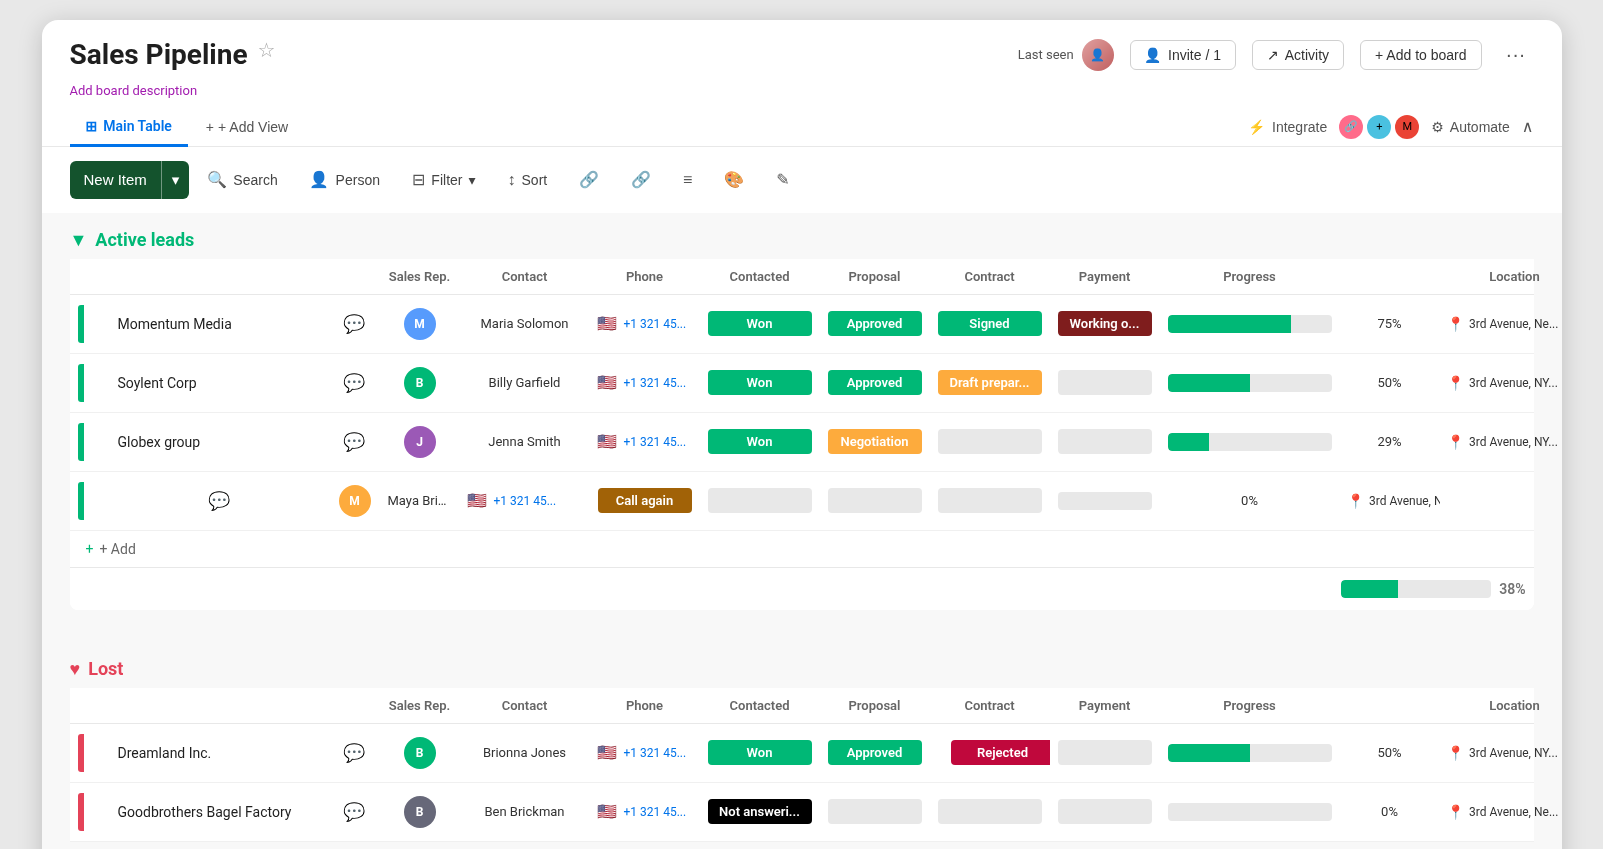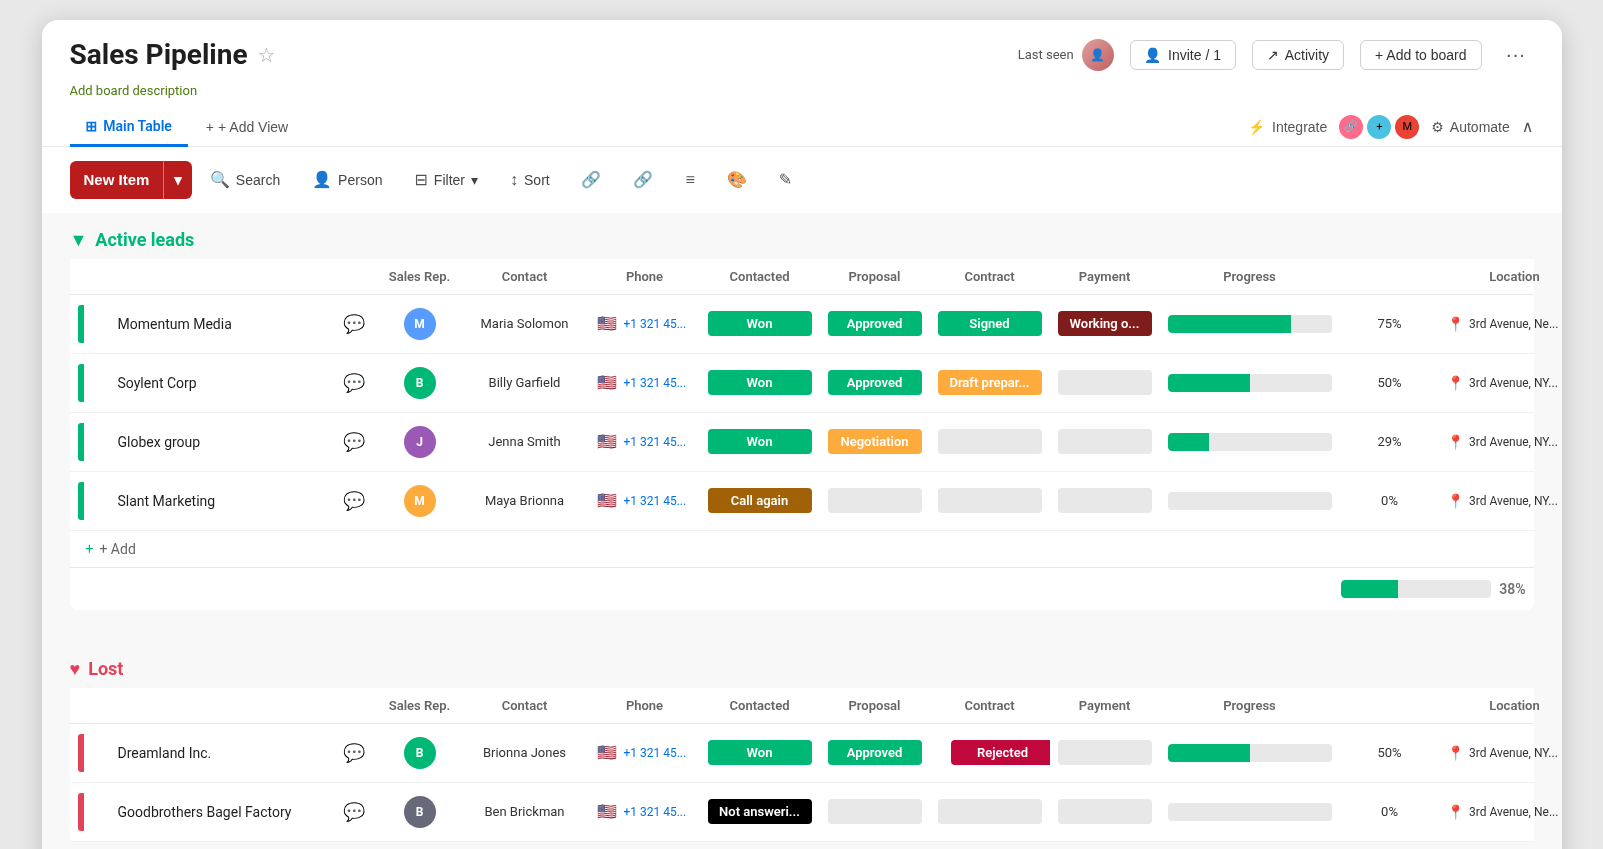--- a/index.html
+++ b/index.html
@@ -25,21 +25,21 @@
     
     .header {
       display: flex;
       align-items: center;
       justify-content: space-between;
       padding: 18px 28px 10px 28px;
       border-bottom: none;
     }
     .header-left {
       display: flex;
-      align-items: center;
+      align-items: flex-start;
       gap: 10px;
     }
     .board-title {
       font-size: 28px;
       font-weight: 700;
       color: #1f1f1f;
     }
     .star-icon {
       color: #aaa;
       font-size: 20px;
@@ -91,21 +91,21 @@
       border: none;
       cursor: pointer;
       font-size: 20px;
       color: #555;
       padding: 4px 8px;
     }
     
     .board-desc {
       padding: 2px 28px 10px 28px;
       font-size: 13px;
-      color: #4d7c0f;
+      color: #a21caf;
       cursor: pointer;
     }
     
     .view-tabs {
       display: flex;
       align-items: center;
       justify-content: space-between;
       padding: 0 28px;
       border-bottom: 1.5px solid #e8e8e8;
     }
@@ -190,26 +190,26 @@
     .toolbar {
       display: flex;
       align-items: center;
       gap: 4px;
       padding: 14px 28px;
     }
     .new-item-btn {
       display: flex;
       align-items: center;
       gap: 0;
-      background: #b91c1c;
+      background: #14532d;
       color: white;
       border: none;
       border-radius: 6px;
       font-size: 15px;
-      font-weight: 700;
+      font-weight: 400;
       cursor: pointer;
       height: 38px;
     }
     .new-item-label {
       padding: 0 14px;
       height: 100%;
       display: flex;
       align-items: center;
     }
     .new-item-arrow {
@@ -679,21 +679,20 @@
               <span class="loc-pin">📍</span>
               <span>3rd Avenue, NY...</span>
             </div>
           </div>
         </div>
 
         <div class="data-row">
           <div class="td">
               <div class="row-bar bar-green"></div>
             </div>
-          <div class="td row-name">Slant Marketing</div>
           <div class="td"><span class="comment-icon">💬</span></div>
           <div class="td">
             <div class="avatar-sm av-orange">M</div>
           </div>
           <div class="td">Maya Brionna</div>
           <div class="td">
             <div class="phone-cell">
               <span class="flag">🇺🇸</span>
               <span class="phone-num">+1 321 45...</span>
             </div>

